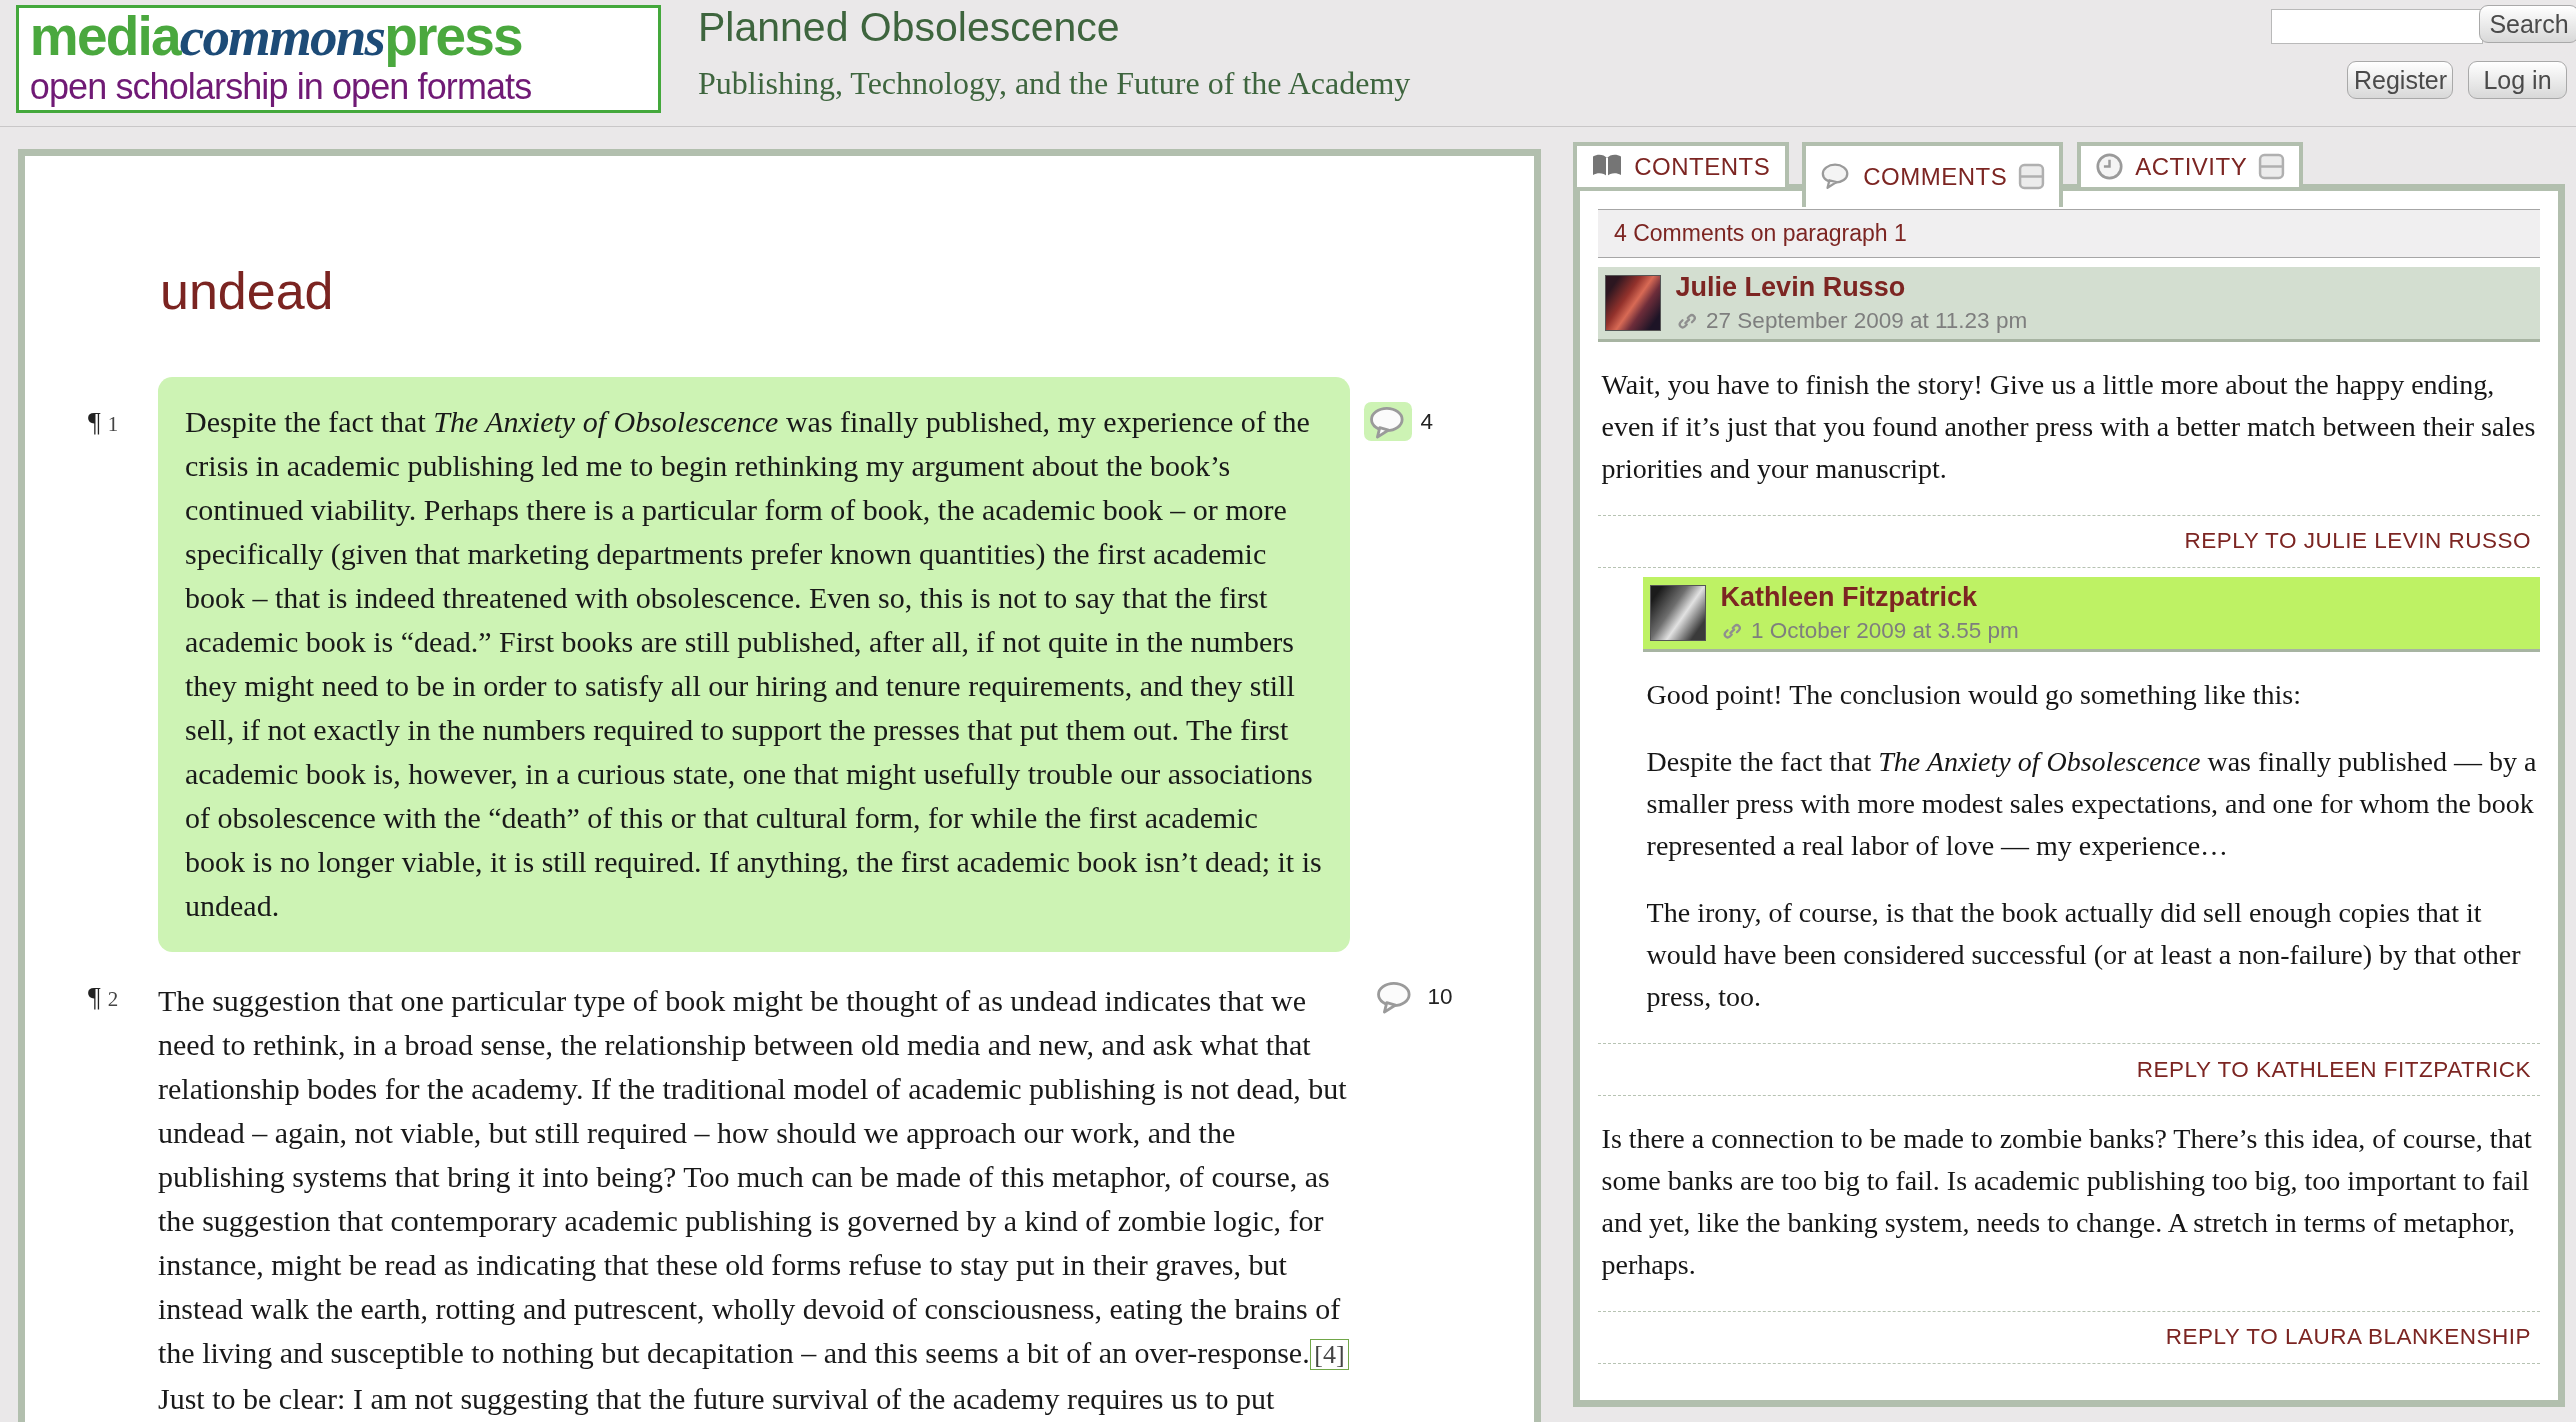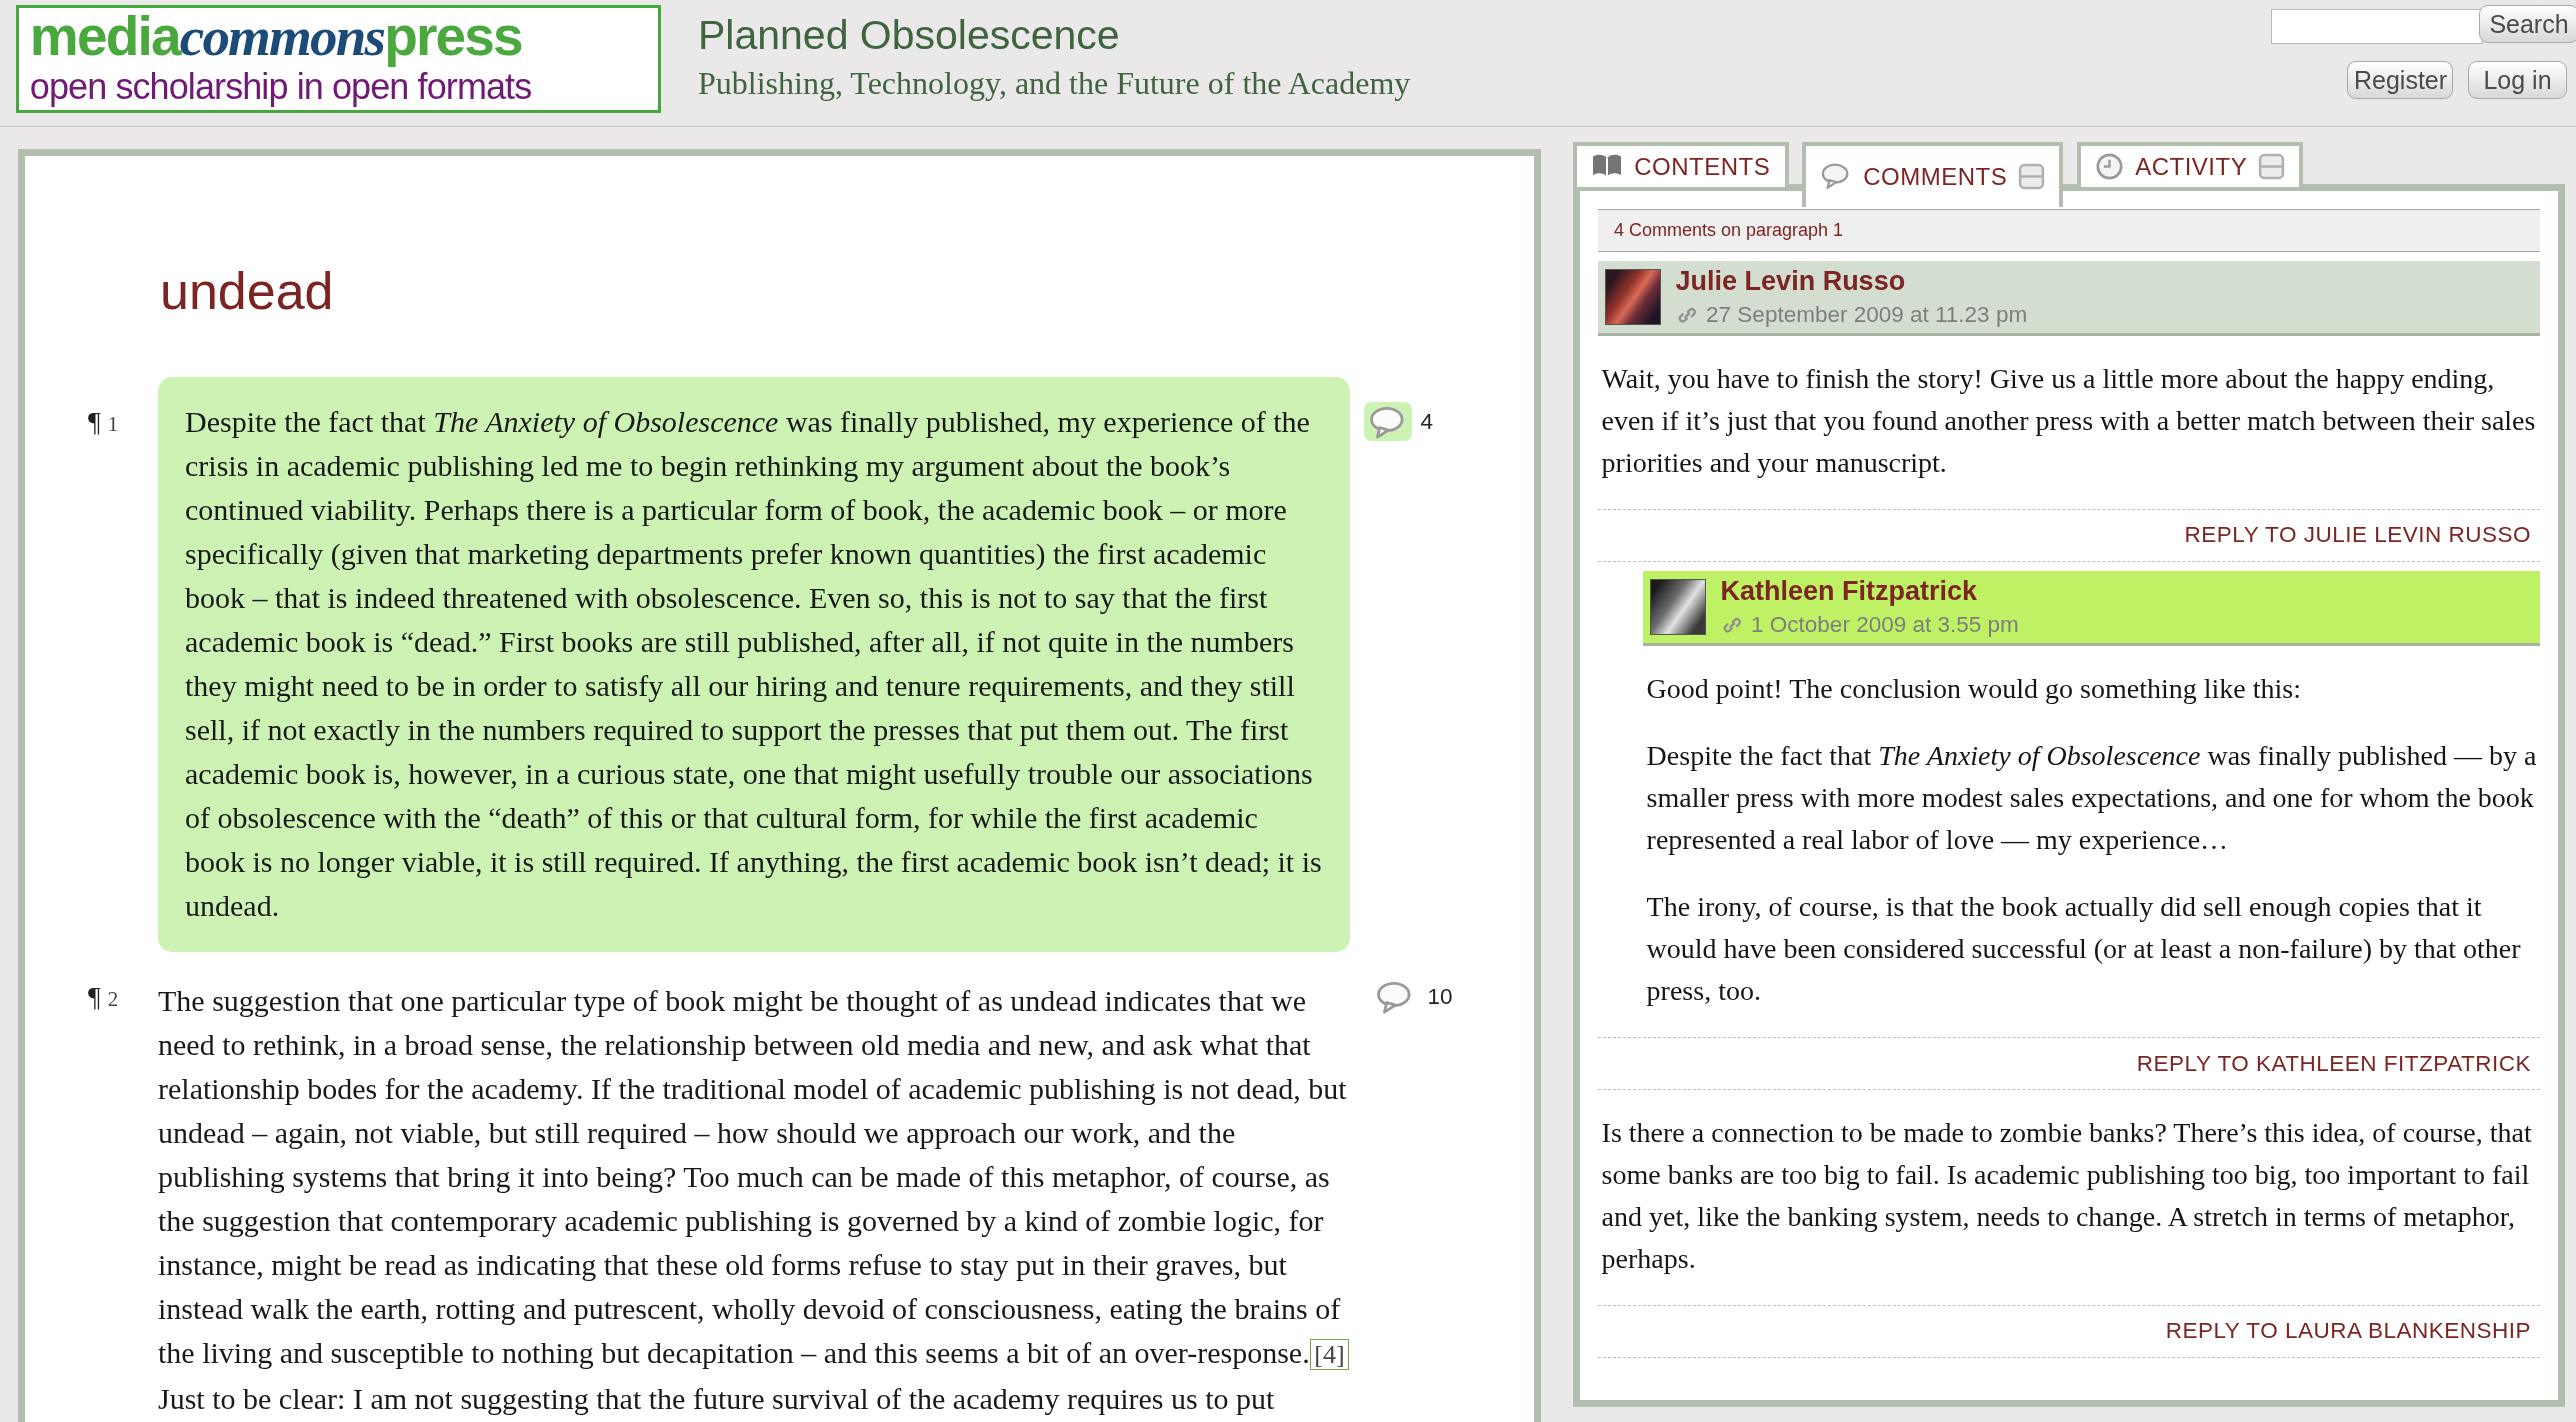--- a/index.html
+++ b/index.html
@@ -8,21 +8,21 @@
     background:#eae8e9;font-family:"Liberation Sans",sans-serif;
   }
   
   .header{position:absolute;left:0;top:0;width:2576px;height:126px;background:#eae8e9;border-bottom:1.8px solid #c9c7c8;}
   .logo-box{position:absolute;left:16px;top:5.4px;width:645px;height:108px;background:#fff;border:3.6px solid #44a83c;box-sizing:border-box;padding:0.9px 0 0 10.8px;cursor:pointer;}
   .logo-l1{font-size:55px;line-height:54px;letter-spacing:-1.8px;white-space:nowrap;}
   .logo-media{color:#4aa83e;font-weight:700;}
   .logo-commons{color:#1d4b77;font-family:"Liberation Serif",serif;font-style:italic;font-weight:bold;}
   .logo-press{color:#4aa83e;font-weight:600;}
   .logo-l2{font-size:36px;line-height:45px;color:#701a75;letter-spacing:-0.9px;white-space:nowrap;}
-  .site-title{position:absolute;left:698px;top:12px;font-size:41px;color:#3e653e;font-weight:500;cursor:pointer;}
+  .site-title{position:absolute;left:698px;top:4px;font-size:41px;color:#3e653e;font-weight:500;cursor:pointer;}
   .site-subtitle{position:absolute;left:698px;top:65px;font-family:"Liberation Serif",serif;font-size:32px;color:#3e653e;font-weight:500;}
   .search-input{position:absolute;left:2271px;top:9px;width:196px;height:29px;border:1.8px solid #b9b9b9;background:#fff;font-size:23.4px;padding:1.8px 7.2px;}
   .btn{position:absolute;height:38px;border:1.8px solid #a9a9a9;border-radius:9px;background:linear-gradient(#ffffff,#d8d8d8);color:#4a4a4a;font-size:25px;font-family:"Liberation Sans",sans-serif;cursor:pointer;}
   .search-btn{left:2479px;top:5.4px;width:100px;}
   .register-btn{left:2347px;top:61px;width:106px;}
   .login-btn{left:2468px;top:61px;width:99px;}
   
   .main-panel{position:absolute;left:18px;top:149px;width:1523px;height:1352px;box-sizing:border-box;border:7.2px solid #b2bfae;background:#fff;overflow:hidden;}
   .chapter-title{margin:105px 0 0 135px;font-size:52px;color:#7b2421;font-weight:500;}
   .para-row{display:flex;align-items:flex-start;padding-left:63px;}
@@ -41,21 +41,21 @@
   .p2-row .bubble-col{padding-top:3.6px;}
   .bubble-badge{border-radius:7.2px;padding:2.7px 3.6px 0;}
   .bubble-badge.hl{background:#cdf3b4;}
   .bubble-count{font-size:22.5px;color:#222;margin-top:7.2px;}
   
   .sidebar{position:absolute;left:1573px;top:142px;width:992px;height:1265px;}
   .tabs{position:absolute;left:0;top:0;display:flex;gap:13.5px;z-index:3;}
   .tab{box-sizing:border-box;background:#ffffff;border:4.5px solid #b2bfae;height:49px;display:flex;align-items:center;gap:10.8px;padding:0 14.4px;color:#7c2522;font-size:24px;letter-spacing:0.5px;font-weight:500;cursor:pointer;white-space:nowrap;}
   .tab.active{height:65px;border-bottom:0;}
   .side-panel{position:absolute;left:0;top:42px;width:992px;height:1223px;box-sizing:border-box;border:7.2px solid #b2bfae;background:#fff;padding:18px 18px 0;overflow:hidden;z-index:1;}
-  .comments-bar{border-top:1.8px solid #a6a6a6;border-bottom:1.8px solid #a6a6a6;background:#f0eff0;color:#7c2522;font-size:18px;padding:10px 0 10px 16px;}
+  .comments-bar{border-top:1.8px solid #a6a6a6;border-bottom:1.8px solid #a6a6a6;background:#f0eff0;color:#7c2522;font-size:23px;padding:10px 0 10px 16px;}
   .comment-header{display:flex;gap:14.4px;padding:5.4px 7.2px;border-bottom:3.6px solid #a7b4a2;align-items:center;margin-top:9px;}
   .hdr-green{background:#d3ded0;}
   .hdr-lav{background:#bef264;}
   .avatar{width:56px;height:56px;flex:0 0 auto;border:0.9px solid #555;box-sizing:border-box;}
   .av-julie{background:linear-gradient(125deg,#2c1620 15%,#93322c 38%,#d86a55 52%,#6e2d3a 66%,#1d1426 88%);}
   .av-kathleen{background:linear-gradient(125deg,#1b1b1b 12%,#6e6e6e 40%,#e2e2e2 58%,#3a3a3a 85%);}
   .av-laura{background:linear-gradient(125deg,#412c22 12%,#9c6b52 42%,#e0b097 58%,#53392b 85%);}
   .cmt-name{color:#7c2522;font-weight:bold;font-size:27px;cursor:pointer;}
   .cmt-date{color:#7e7e7e;font-size:22.5px;display:flex;align-items:center;gap:8px;margin-top:4.5px;cursor:pointer;}
   .comment-body{font-family:"Liberation Serif",serif;font-size:28px;line-height:42px;color:#161616;padding:21.6px 3.6px 25px;}

